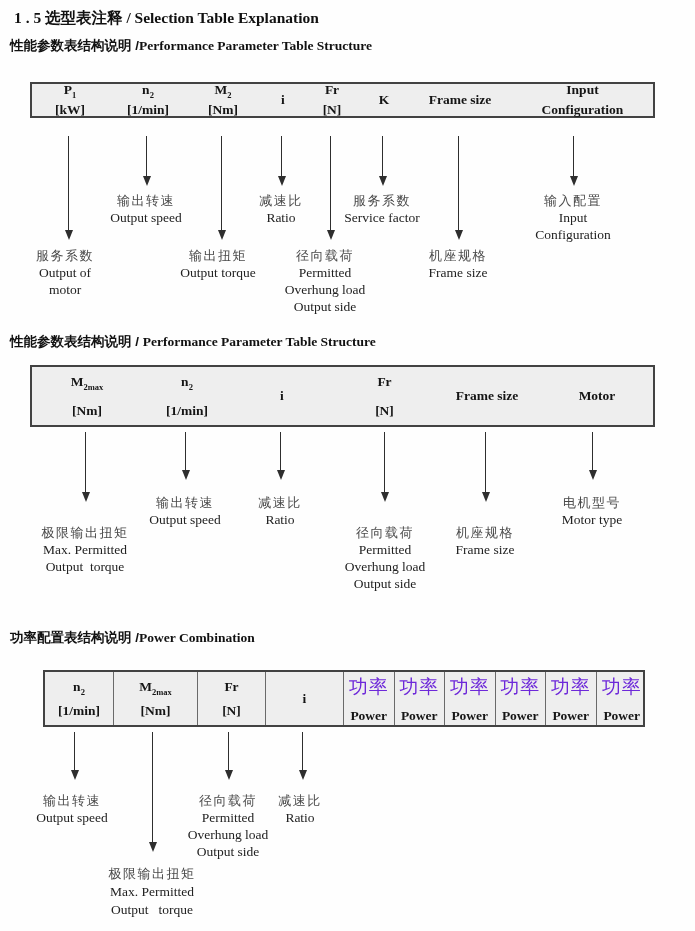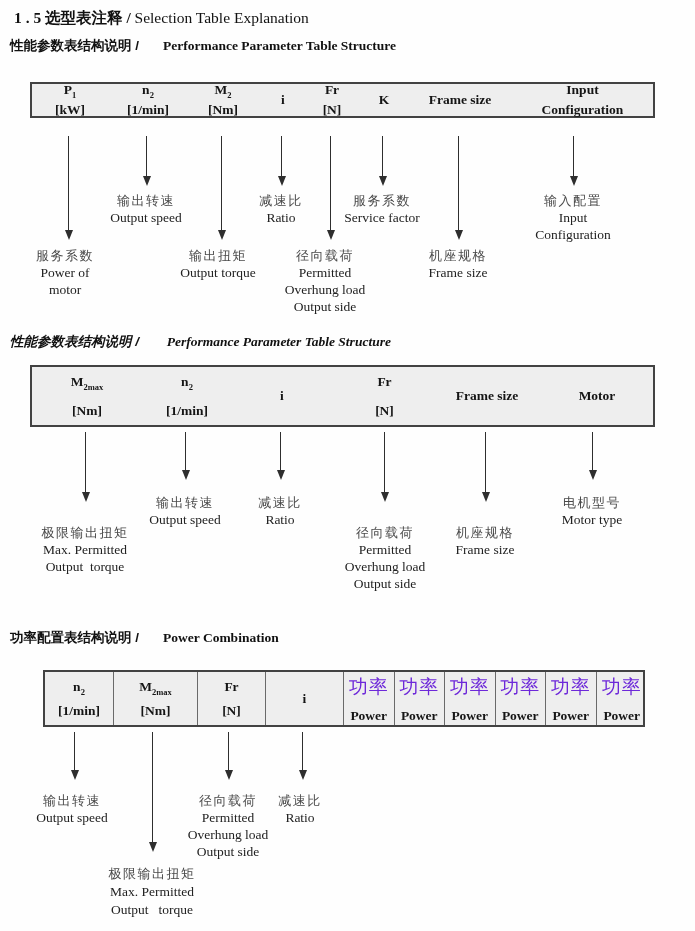--- a/index.html
+++ b/index.html
@@ -1,25 +1,25 @@
 <!DOCTYPE html>
 <html><head>
 <meta charset="utf-8">
 <style>
   html,body{margin:0;padding:0;background:#ffffff;}
   .page{position:relative;width:695px;height:931px;background:#fefefe;overflow:hidden;
         font-family:"Liberation Serif",serif;color:#1c1c1c;}
 
   .main-title{position:absolute;left:14px;top:8px;font-size:15.5px;color:#111;margin:0;font-weight:normal;}
   .main-title .t-zh{font-weight:bold;font-family:Liberation Serif, serif;}
-  .main-title .t-en{font-weight:normal;font-family:"Liberation Serif",serif;margin-top:34px;}
+  .main-title .t-en{font-weight:bold;font-family:"Liberation Serif",serif;margin-top:34px;}
 
   .sec-title{position:absolute;left:10px;font-size:13.5px;font-weight:bold;color:#111;white-space:pre;}
   .sec-title .st-zh{font-family:"Liberation Sans",sans-serif;}
-  .sec-title .st-en{font-family:"Liberation Serif",serif;margin-left:24px;}
+  .sec-title .st-en{font-family:"Liberation Serif",serif;}
 
   .tbl{position:absolute;display:flex;background:#eeeeee;border:2px solid #424242;box-sizing:border-box;}
   .cell{flex:0 0 auto;display:flex;flex-direction:column;justify-content:center;align-items:center;
         gap:4px;font-family:"Liberation Serif",serif;font-weight:bold;font-size:13.5px;color:#151515;
         box-sizing:border-box;}
   .tbl2 .cell{gap:13px;}
   .tbl3 .cell{gap:8px;border-right:1px solid #6a6a6a;}
   .tbl3 .cell:last-child{border-right:none;}
   .c1{white-space:nowrap;}
   .c2{white-space:nowrap;}
@@ -104,39 +104,39 @@
       <div class="lbl-line">服务系数</div>
       <div class="lbl-line">Service factor</div>
     </div>
   <div class="lbl" style="left:573px;top:192px;">
       <div class="lbl-line">输入配置</div>
       <div class="lbl-line">Input</div>
       <div class="lbl-line">Configuration</div>
     </div>
   <div class="lbl" style="left:65px;top:247px;">
       <div class="lbl-line">服务系数</div>
-      <div class="lbl-line">Power of</div>
+      <div class="lbl-line">Output of</div>
       <div class="lbl-line">motor</div>
     </div>
   <div class="lbl" style="left:218px;top:247px;">
       <div class="lbl-line">输出扭矩</div>
       <div class="lbl-line">Output torque</div>
     </div>
   <div class="lbl" style="left:325px;top:247px;">
       <div class="lbl-line">径向载荷</div>
       <div class="lbl-line">Permitted</div>
       <div class="lbl-line">Overhung load</div>
       <div class="lbl-line">Output side</div>
     </div>
   <div class="lbl" style="left:458px;top:247px;">
       <div class="lbl-line">机座规格</div>
       <div class="lbl-line">Frame size</div>
     </div>
 
-  <div class="sec-title" style="top:333px;font-style:italic;"><span class="st-zh">性能参数表结构说明 / </span><span class="st-en">Performance Parameter Table Structure</span></div>
+  <div class="sec-title" style="top:333px;"><span class="st-zh">性能参数表结构说明 / </span><span class="st-en">Performance Parameter Table Structure</span></div>
 
   <div class="tbl tbl2" style="left:30px;top:365px;width:625px;height:62px;">
     <div class="cell" style="width:110px;">
       <div class="c1"><span>M</span><sub>2max</sub></div>
       <div class="c2">[Nm]</div>
     </div>
     <div class="cell" style="width:90px;">
       <div class="c1"><span>n</span><sub>2</sub></div>
       <div class="c2">[1/min]</div>
     </div>

